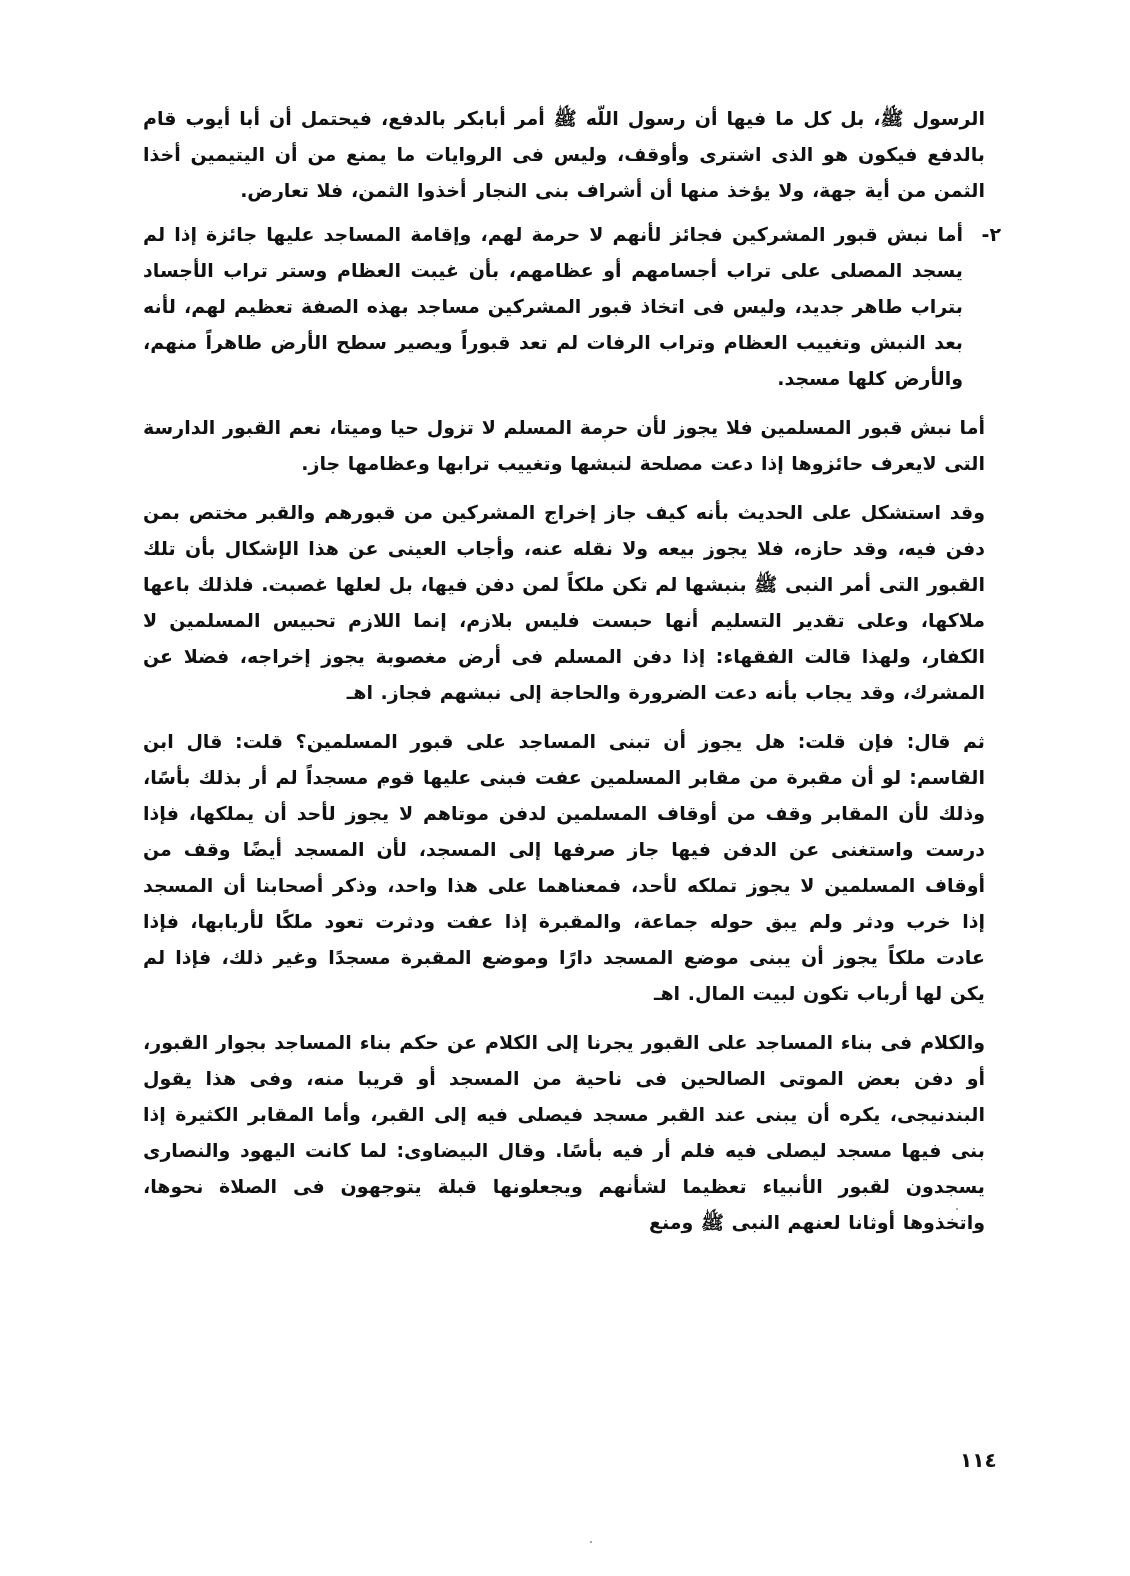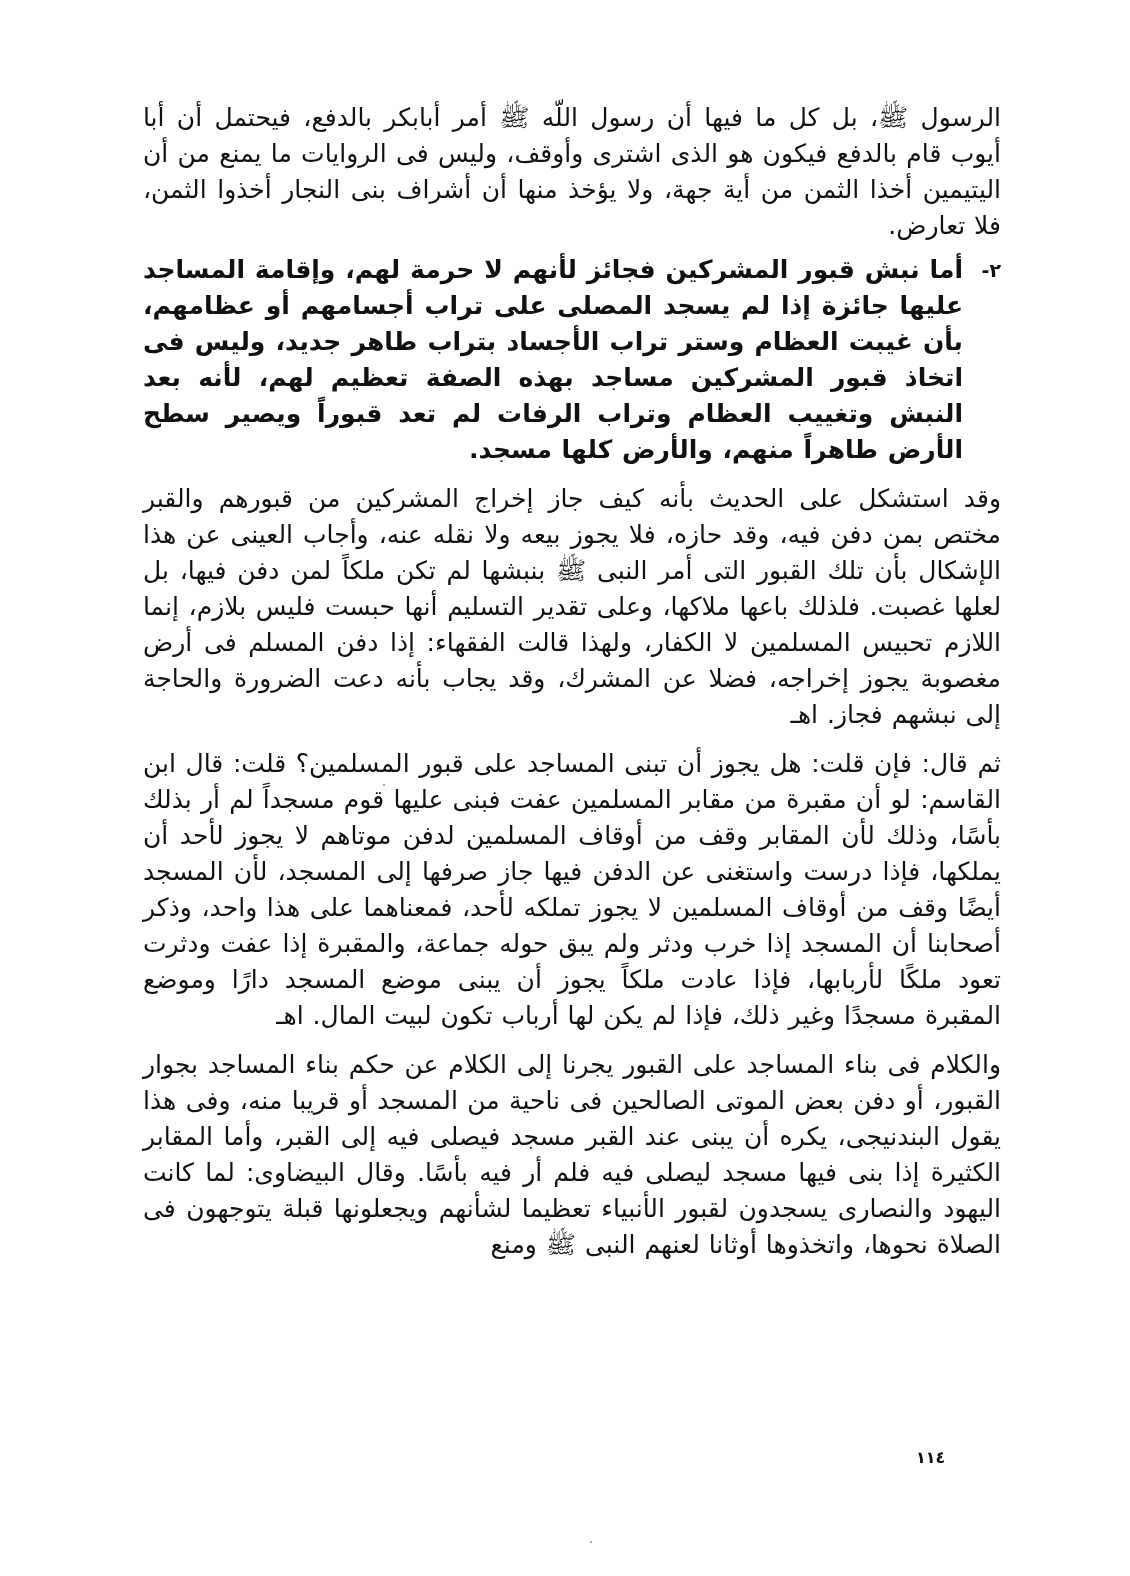--- a/index.html
+++ b/index.html
@@ -18,24 +18,24 @@
     .page {
       position: absolute;
       left: 143px;
       top: 100px;
       width: 858px;
       direction: rtl;
       text-align: justify;
       text-align-last: right;
     }
     .para {
-      font-size: 25px;
+      font-size: 19px;
       line-height: 36px;
-      margin: 0 0 13px 0;
-      font-weight: normal;
+      margin: 0 16px 13px 0;
+      font-weight: bold;
       letter-spacing: -0.2px;
       word-spacing: 1px;
     }
     .para.first {
       margin-bottom: 8px;
     }
     .numbered-wrap {
       display: flex;
       flex-direction: row;
       margin: 0 0 13px 0;
@@ -44,33 +44,33 @@
       font-size: 19px;
       line-height: 36px;
       font-weight: bold;
       width: 38px;
       flex: 0 0 38px;
       text-align: right;
       white-space: nowrap;
     }
     .numbered-wrap .txt {
       flex: 1 1 auto;
-      font-size: 25px;
+      font-size: 19px;
       line-height: 36px;
       font-weight: bold;
       letter-spacing: -0.2px;
       word-spacing: 1px;
       text-align: justify;
       text-align-last: right;
     }
     .page-number {
       position: absolute;
-      left: 916px;
+      left: 960px;
       top: 1448px;
-      font-size: 16px;
+      font-size: 20px;
       font-weight: bold;
       direction: rtl;
       letter-spacing: 2px;
       text-align: center;
     }
     .speck {
       position: absolute;
       width: 2px;
       height: 2px;
       background: #888;
@@ -81,20 +81,21 @@
 <body>
 
 <div class="page">
   <p class="para first">الرسول ﷺ، بل كل ما فيها أن رسول اللّه ﷺ أمر أبابكر بالدفع، فيحتمل أن أبا أيوب قام بالدفع فيكون هو الذى اشترى وأوقف، وليس فى الروايات ما يمنع من أن اليتيمين أخذا الثمن من أية جهة، ولا يؤخذ منها أن أشراف بنى النجار أخذوا الثمن، فلا تعارض.</p>
 
   <div class="numbered-wrap">
     <span class="num">٢-</span>
     <span class="txt">أما نبش قبور المشركين فجائز لأنهم لا حرمة لهم، وإقامة المساجد عليها جائزة إذا لم يسجد المصلى على تراب أجسامهم أو عظامهم، بأن غيبت العظام وستر تراب الأجساد بتراب طاهر جديد، وليس فى اتخاذ قبور المشركين مساجد بهذه الصفة تعظيم لهم، لأنه بعد النبش وتغييب العظام وتراب الرفات لم تعد قبوراً ويصير سطح الأرض طاهراً منهم، والأرض كلها مسجد.</span>
   </div>
 
+  <p class="para">أما نبش قبور المسلمين فلا يجوز لأن حرمة المسلم لا تزول حيا وميتا، نعم القبور الدارسة التى لايعرف حائزوها إذا دعت مصلحة لنبشها وتغييب ترابها وعظامها جاز.</p>
   <p class="para">وقد استشكل على الحديث بأنه كيف جاز إخراج المشركين من قبورهم والقبر مختص بمن دفن فيه، وقد حازه، فلا يجوز بيعه ولا نقله عنه، وأجاب العينى عن هذا الإشكال بأن تلك القبور التى أمر النبى ﷺ بنبشها لم تكن ملكاً لمن دفن فيها، بل لعلها غصبت. فلذلك باعها ملاكها، وعلى تقدير التسليم أنها حبست فليس بلازم، إنما اللازم تحبيس المسلمين لا الكفار، ولهذا قالت الفقهاء: إذا دفن المسلم فى أرض مغصوبة يجوز إخراجه، فضلا عن المشرك، وقد يجاب بأنه دعت الضرورة والحاجة إلى نبشهم فجاز. اهـ</p>
   <p class="para">ثم قال: فإن قلت: هل يجوز أن تبنى المساجد على قبور المسلمين؟ قلت: قال ابن القاسم: لو أن مقبرة من مقابر المسلمين عفت فبنى عليها قوم مسجداً لم أر بذلك بأسًا، وذلك لأن المقابر وقف من أوقاف المسلمين لدفن موتاهم لا يجوز لأحد أن يملكها، فإذا درست واستغنى عن الدفن فيها جاز صرفها إلى المسجد، لأن المسجد أيضًا وقف من أوقاف المسلمين لا يجوز تملكه لأحد، فمعناهما على هذا واحد، وذكر أصحابنا أن المسجد إذا خرب ودثر ولم يبق حوله جماعة، والمقبرة إذا عفت ودثرت تعود ملكًا لأربابها، فإذا عادت ملكاً يجوز أن يبنى موضع المسجد دارًا وموضع المقبرة مسجدًا وغير ذلك، فإذا لم يكن لها أرباب تكون لبيت المال. اهـ</p>
   <p class="para">والكلام فى بناء المساجد على القبور يجرنا إلى الكلام عن حكم بناء المساجد بجوار القبور، أو دفن بعض الموتى الصالحين فى ناحية من المسجد أو قريبا منه، وفى هذا يقول البندنيجى، يكره أن يبنى عند القبر مسجد فيصلى فيه إلى القبر، وأما المقابر الكثيرة إذا بنى فيها مسجد ليصلى فيه فلم أر فيه بأسًا. وقال البيضاوى: لما كانت اليهود والنصارى يسجدون لقبور الأنبياء تعظيما لشأنهم ويجعلونها قبلة يتوجهون فى الصلاة نحوها، واتخذوها أوثانا لعنهم النبى ﷺ ومنع</p>
 </div>
 
 <div class="page-number">١١٤</div>
 
 <span class="speck" style="left:383px;top:784px;"></span>
 <span class="speck" style="left:604px;top:440px;"></span>
 <span class="speck" style="left:956px;top:1208px;"></span>

